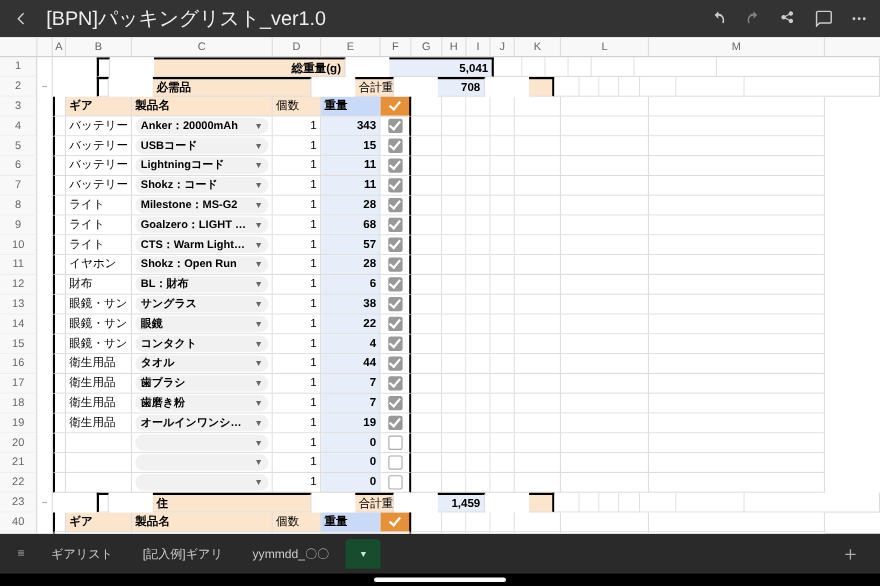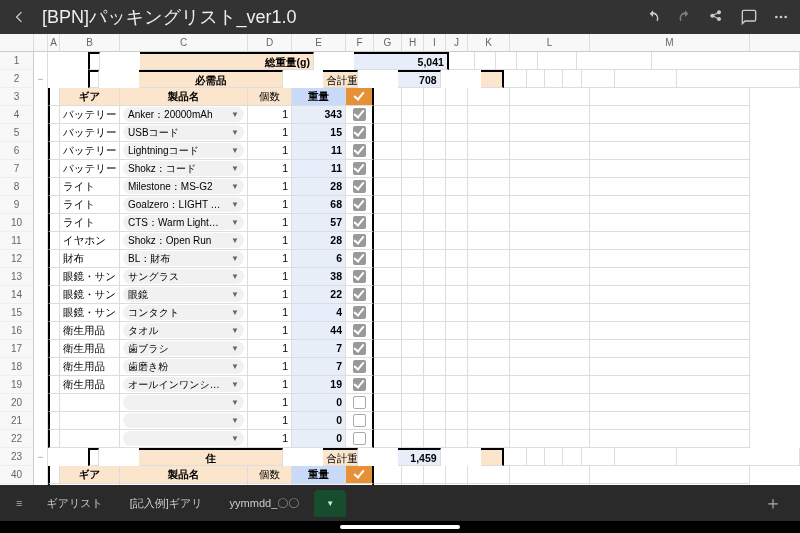--- a/index.html
+++ b/index.html
@@ -109,26 +109,26 @@
   .w-i { width: 22px; }
   .w-j { width: 22px; }
   .w-k { width: 42px; }
   .w-l { width: 80px; }
   .w-m { width: 160px; }
   .hdr-peach { background: #fce5cd; }
   .hdr-blue  { background: #c9daf8; }
   .hdr-orange{ background: #e69138; }
   .val-blue  { background: #e8eef9; }
   .bold { font-weight: 600; }
-  .center { text-align: center; }
+  .center { text-align: left; }
   .right { text-align: right; }
   .dd {
     display: flex; align-items: center; justify-content: space-between;
     background: #f1f1f1; border-radius: 8px; height: 15px;
-    margin: 1px 0; padding: 0 5px; font-size: 10px;
+    margin: 1px 0; padding: 0 5px; font-size: 10px; font-weight: bold;
   }
   .dd .cv { font-size: 8px; color: #666; }
   .chk {
     width: 13px; height: 13px; margin: 2px auto; display: block;
     border-radius: 2px;
   }
   .chk.on { background: #999; position: relative; }
   .chk.on::after {
     content: ""; position: absolute; left: 3px; top: 0px;
     width: 4px; height: 8px; border: solid #fff;

